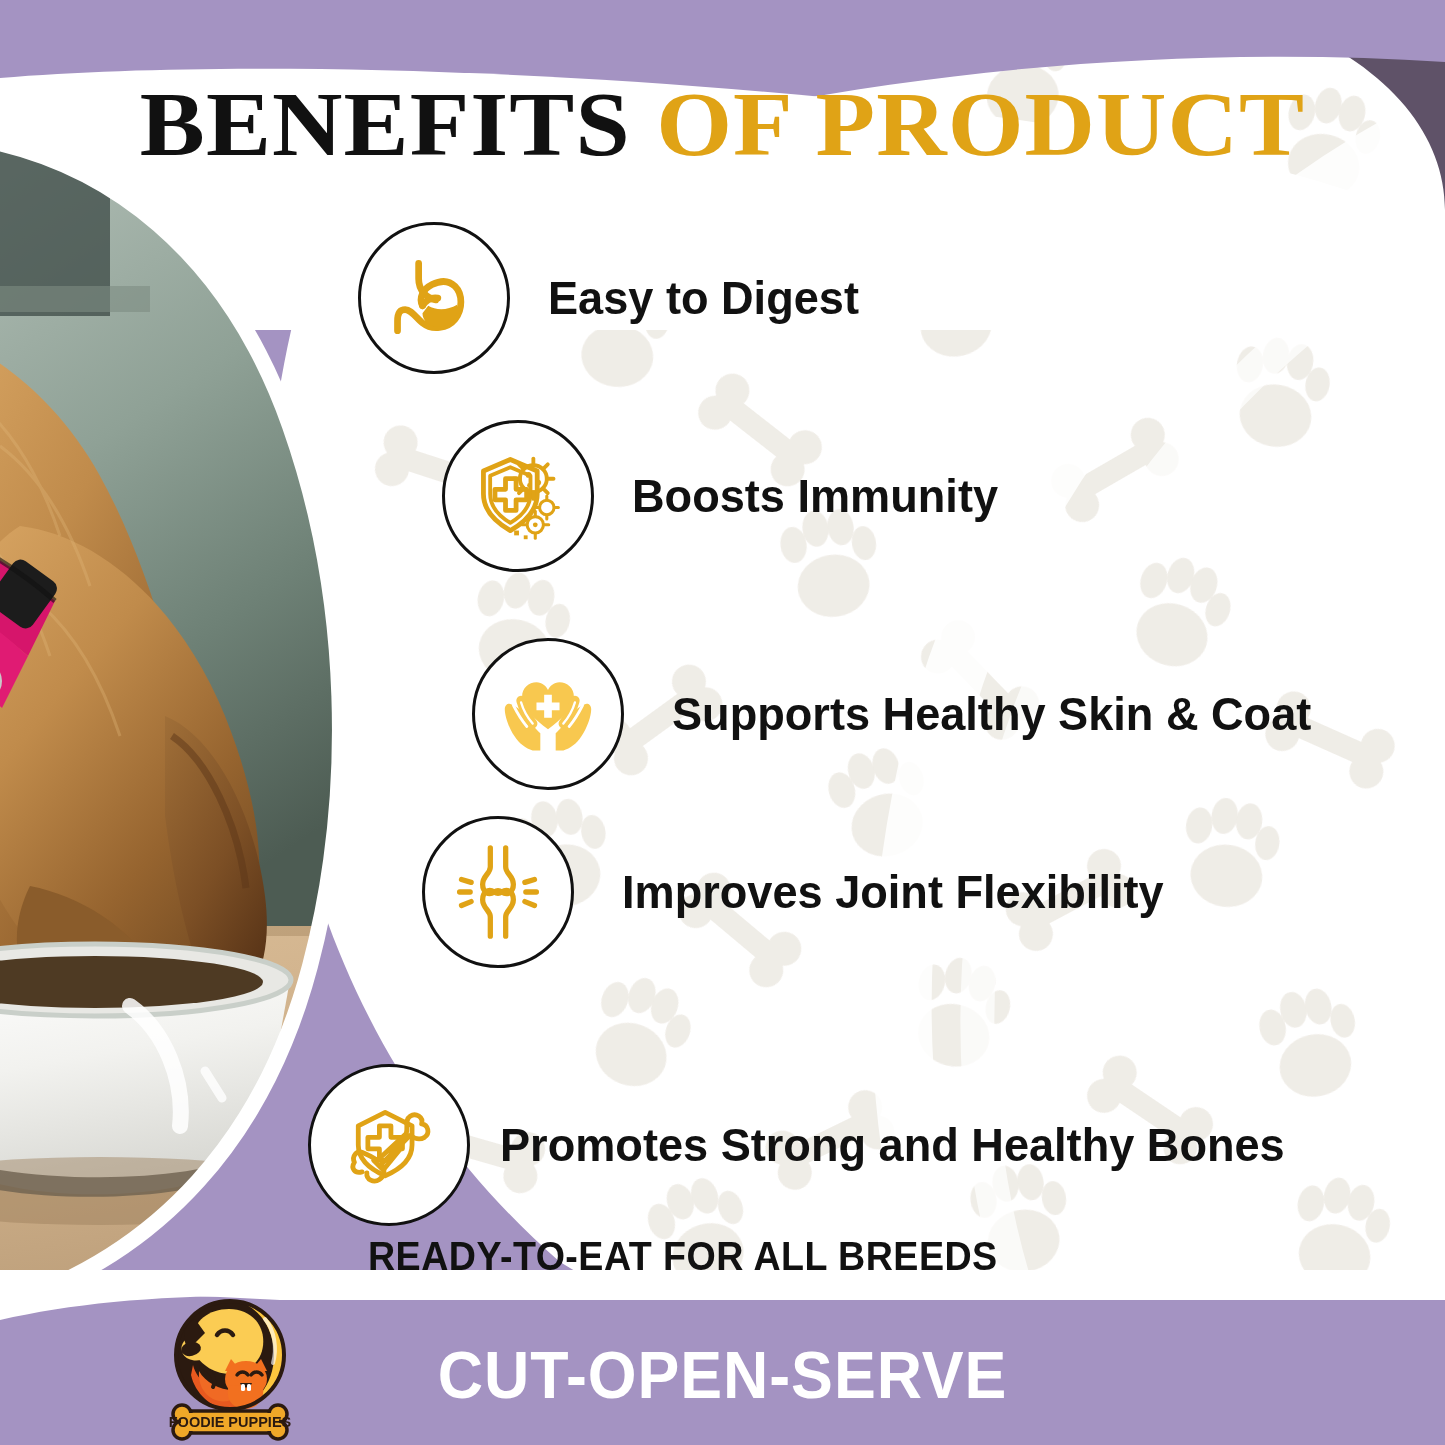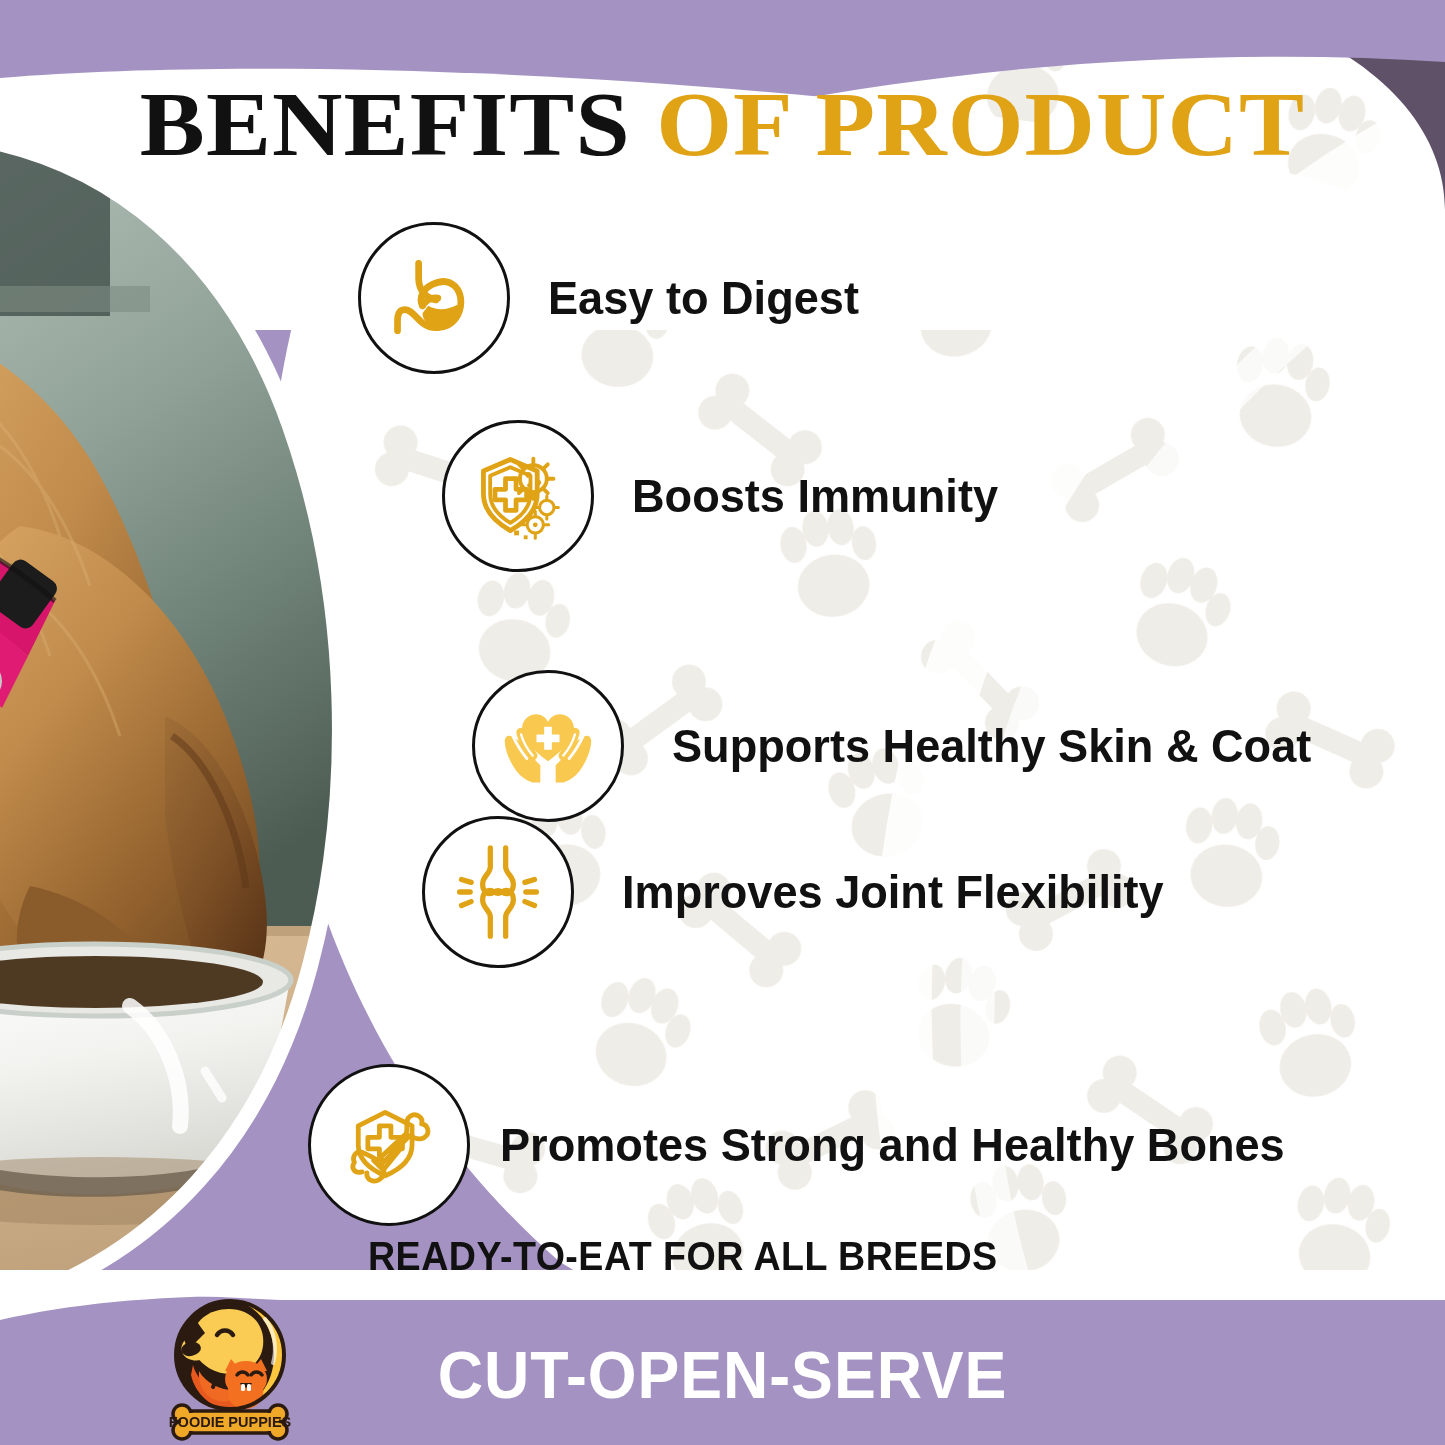--- a/index.html
+++ b/index.html
@@ -62,21 +62,21 @@
   .bubble svg{width:96px;height:96px;display:block;}
   .benefit-label{
     margin-left:38px;color:#111111;
     font-family:"Liberation Sans",sans-serif;font-weight:bold;
     font-size:47px;line-height:1.05;white-space:nowrap;
     transform:scaleX(0.96);transform-origin:left center;
   }
 
   .b0{left:358px;top:222px;}
   .b1{left:442px;top:420px;}
-  .b2{left:472px;top:670px;text-align:center;}
+  .b2{left:472px;top:638px;text-align:center;}
   .b3{left:422px;top:816px;}
   .b4{left:308px;top:1064px;text-align:center;}
   .b4 .bubble{width:162px;height:162px;}
   .b4 .benefit-label{margin-left:30px;}
   .b2 .benefit-label{margin-left:48px;}
   .b3 .benefit-label{margin-left:48px;}
 
   
   .ready{
     position:absolute;left:368px;top:1234px;z-index:25;

